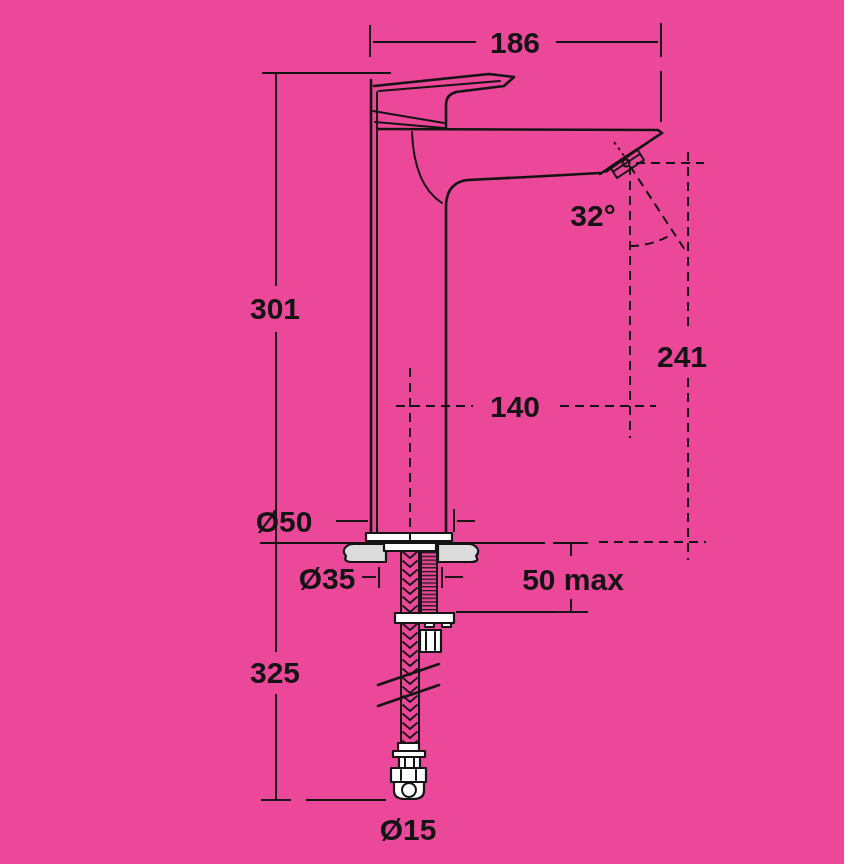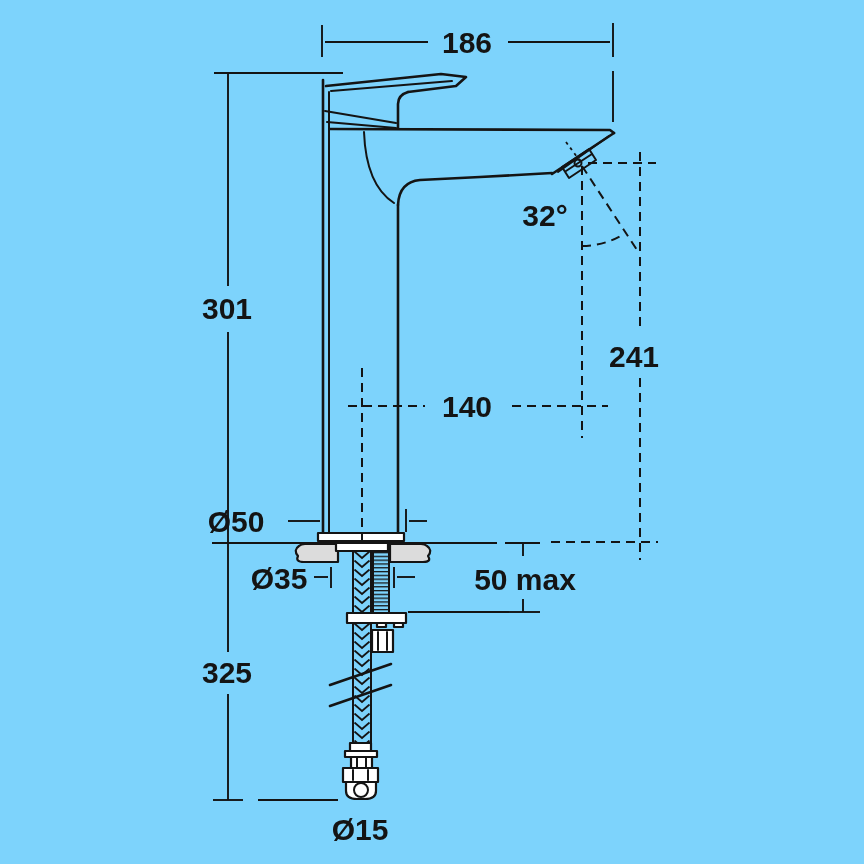--- a/index.html
+++ b/index.html
@@ -5,23 +5,24 @@
   html, body {
     margin: 0;
     padding: 0;
     background: #ffffff;
     width: 864px;
     height: 864px;
     overflow: hidden;
   }
   .drawing-wrap {
     position: relative;
-    width: 864px;
+    width: 796px;
     height: 864px;
-    background: #7dd3fc;
+    background: #ec4899;
+    padding-left: 48px;
   }
   svg {
     display: block;
   }
   .outline {
     fill: none;
     stroke: #141414;
     stroke-width: 2.6;
     stroke-linecap: round;
     stroke-linejoin: round;

